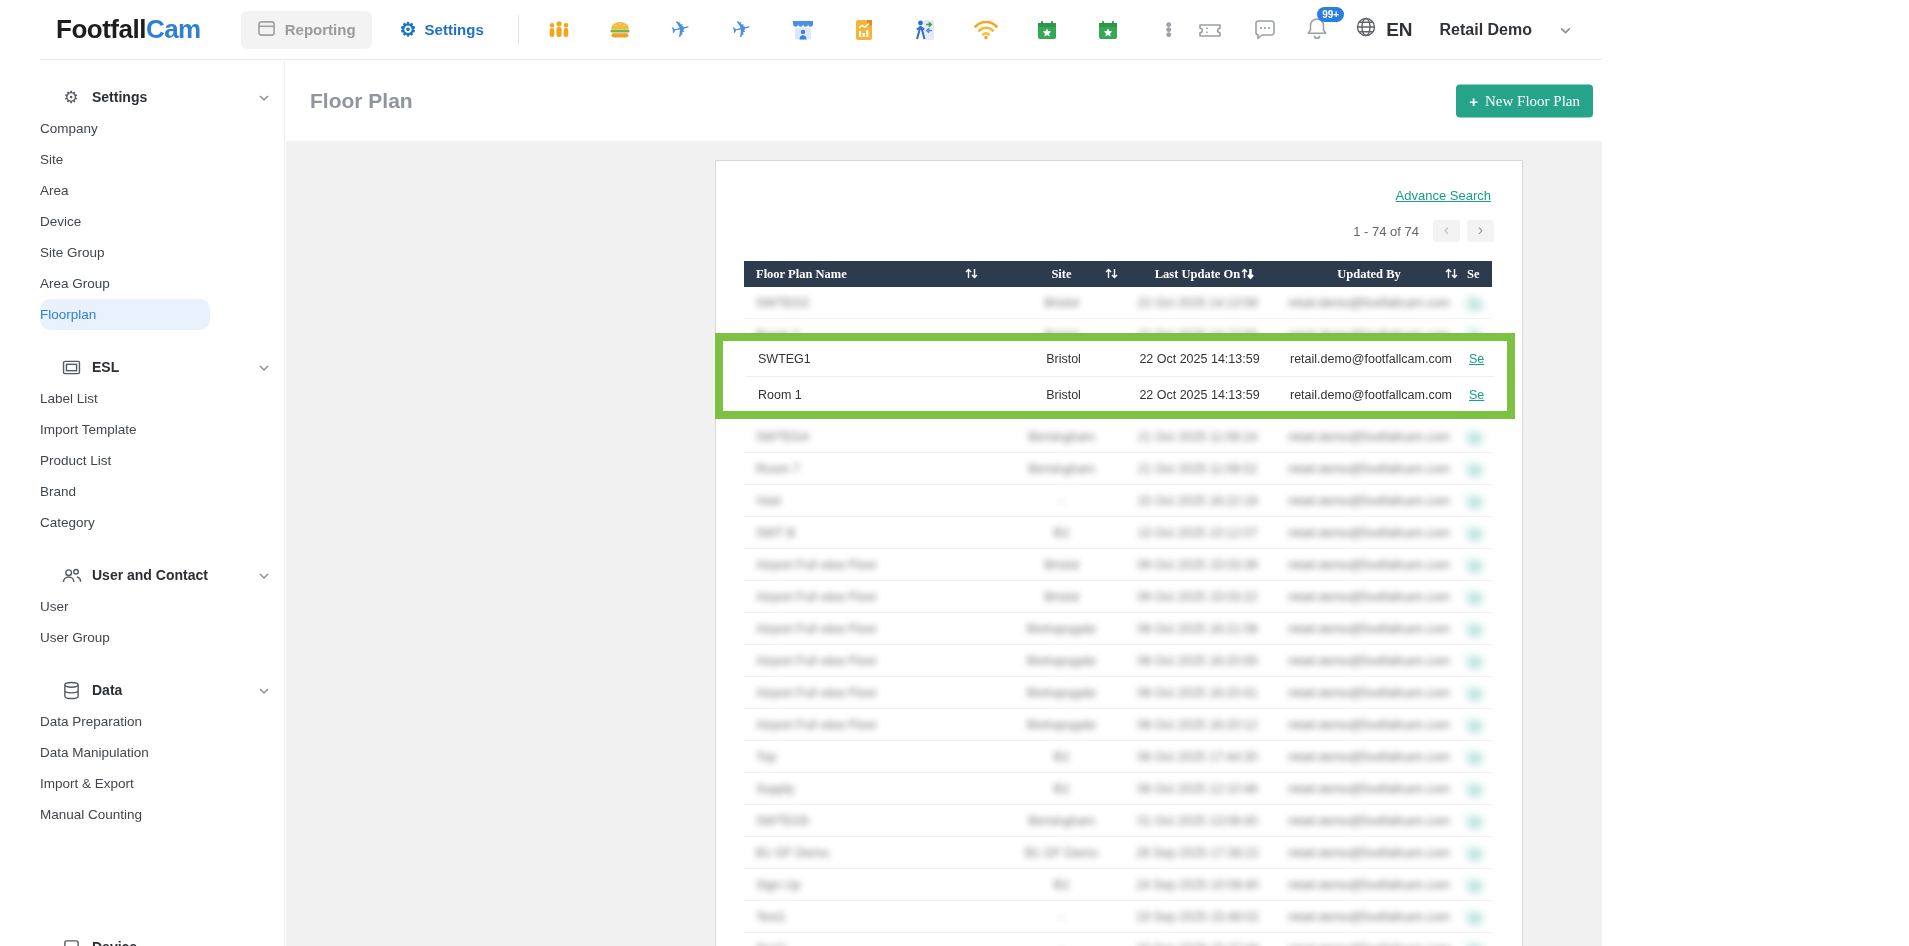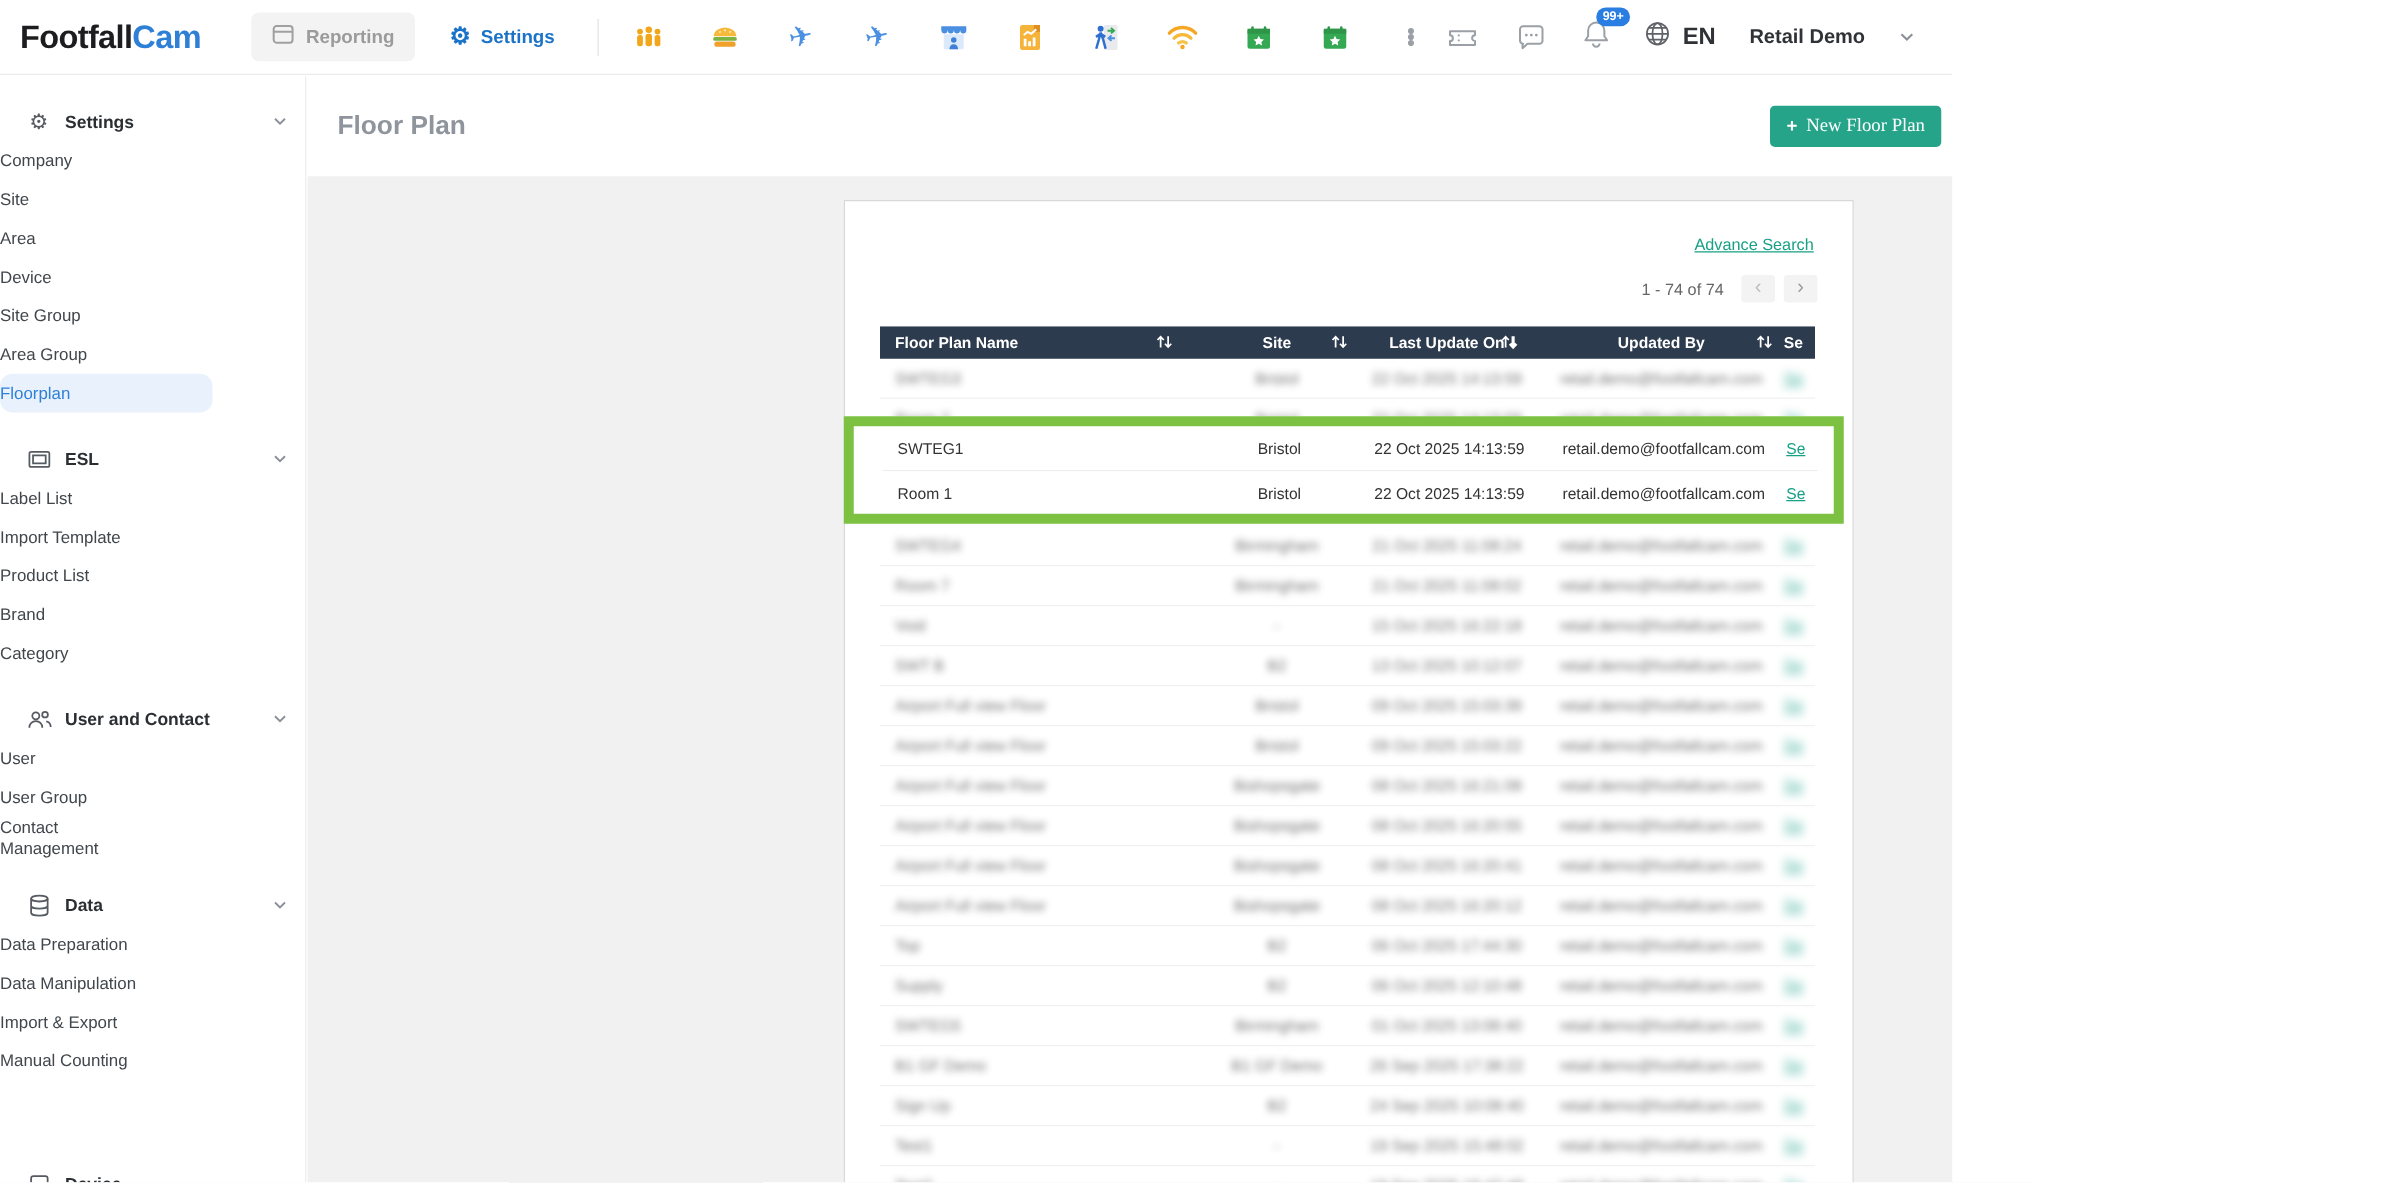--- a/index.html
+++ b/index.html
@@ -1,17 +1,17 @@
 <!DOCTYPE html>
 <html><head>
 <meta charset="utf-8">
 <style>
   html,body{margin:0;padding:0;background:#fff;}
   .app{position:relative;width:1562px;height:946px;overflow:hidden;background:#fff;
-       font-family:"Liberation Sans",sans-serif;-webkit-font-smoothing:antialiased;}
+       font-family:"Liberation Sans",sans-serif;margin-left:40px;-webkit-font-smoothing:antialiased;}
 
   
   .topbar{position:absolute;left:0;top:0;width:100%;height:60px;background:#fff;
           border-bottom:1px solid #ebebeb;display:flex;align-items:center;box-sizing:border-box;}
   .logo{margin-left:16px;font-size:26px;font-weight:700;letter-spacing:-0.5px;white-space:nowrap;cursor:pointer;}
   .logo .p1{color:#1d1d1f;} .logo .p2{color:#2e7fd6;}
   .tab-reporting{margin-left:40px;display:flex;gap:9px;align-items:center;background:#f3f3f4;
           border-radius:6px;padding:9px 16px;color:#9b9b9b;font-size:15px;font-weight:600;cursor:pointer;}
   .tab-settings{margin-left:28px;display:flex;gap:8px;align-items:center;color:#1a73c9;
           font-size:15px;font-weight:700;cursor:pointer;}
@@ -58,21 +58,21 @@
        text-decoration:underline;cursor:pointer;}
   .pager{position:absolute;right:28px;top:59px;display:flex;align-items:center;gap:7px;}
   .range{font-size:13px;color:#666;margin-right:7px;}
   .pg-btn{width:27px;height:22px;background:#f3f3f3;border-radius:3px;display:flex;align-items:center;
           justify-content:center;font-size:16px;color:#bcbcbc;cursor:pointer;padding-bottom:2px;box-sizing:border-box;}
   .pg-btn.next{color:#9a9a9a;}
 
   
   .table{position:absolute;left:28px;top:100px;width:748px;overflow:hidden;}
   .thead{display:flex;align-items:center;background:#2d3b4e;height:26px;width:790px;
-         color:#fff;font-weight:700;font-size:12.5px;}
+         color:#fff;font-weight:700;font-size:12.5px;font-family:Liberation Serif, serif;}
   .c1{width:255px;} .c2{width:125px;} .c3{width:147px;} .c4{width:196px;} .c5{width:67px;}
   .c1,.c2,.c3,.c4,.c5{box-sizing:border-box;flex-shrink:0;}
   .th{display:flex;align-items:center;height:26px;position:relative;}
   .th.c1{padding-left:12px;}
   .th .lbl-c{margin:0 auto;}
   .sort{position:absolute;top:6px;}
   .th.c1 .sort{right:20px;} .th.c2 .sort{right:5px;} .th.c3 .sort{right:16px;} .th.c4 .sort{right:8px;}
   .row{display:flex;align-items:center;height:31px;border-bottom:1px solid #f1f1f1;
        font-size:12.5px;color:#3a3a3a;width:790px;}
   .row .c1{padding-left:12px;}
@@ -339,23 +339,20 @@
             </svg></span>
       </div>
       <div class="sec-items">
 
       <div class="s-item">
             <span>User</span>
           </div>
           <div class="s-item">
             <span>User Group</span>
           </div>
-          <div class="s-item">
-            <span>Contact Management</span>
-          </div>
         </div>
     </div>
 
     <div class="sec">
       <div class="sec-head">
         <span class="sec-icon">
           <svg width="17" height="19" viewBox="0 0 18 20" fill="none" stroke="#565b61" stroke-width="1.5">
               <ellipse cx="9" cy="4" rx="7" ry="2.5"></ellipse>
               <path d="M2 4 v12 c0 1.4 3.1 2.5 7 2.5 s7 -1.1 7 -2.5 V4 M2 10 c0 1.4 3.1 2.5 7 2.5 s7 -1.1 7 -2.5"></path>
             </svg>

